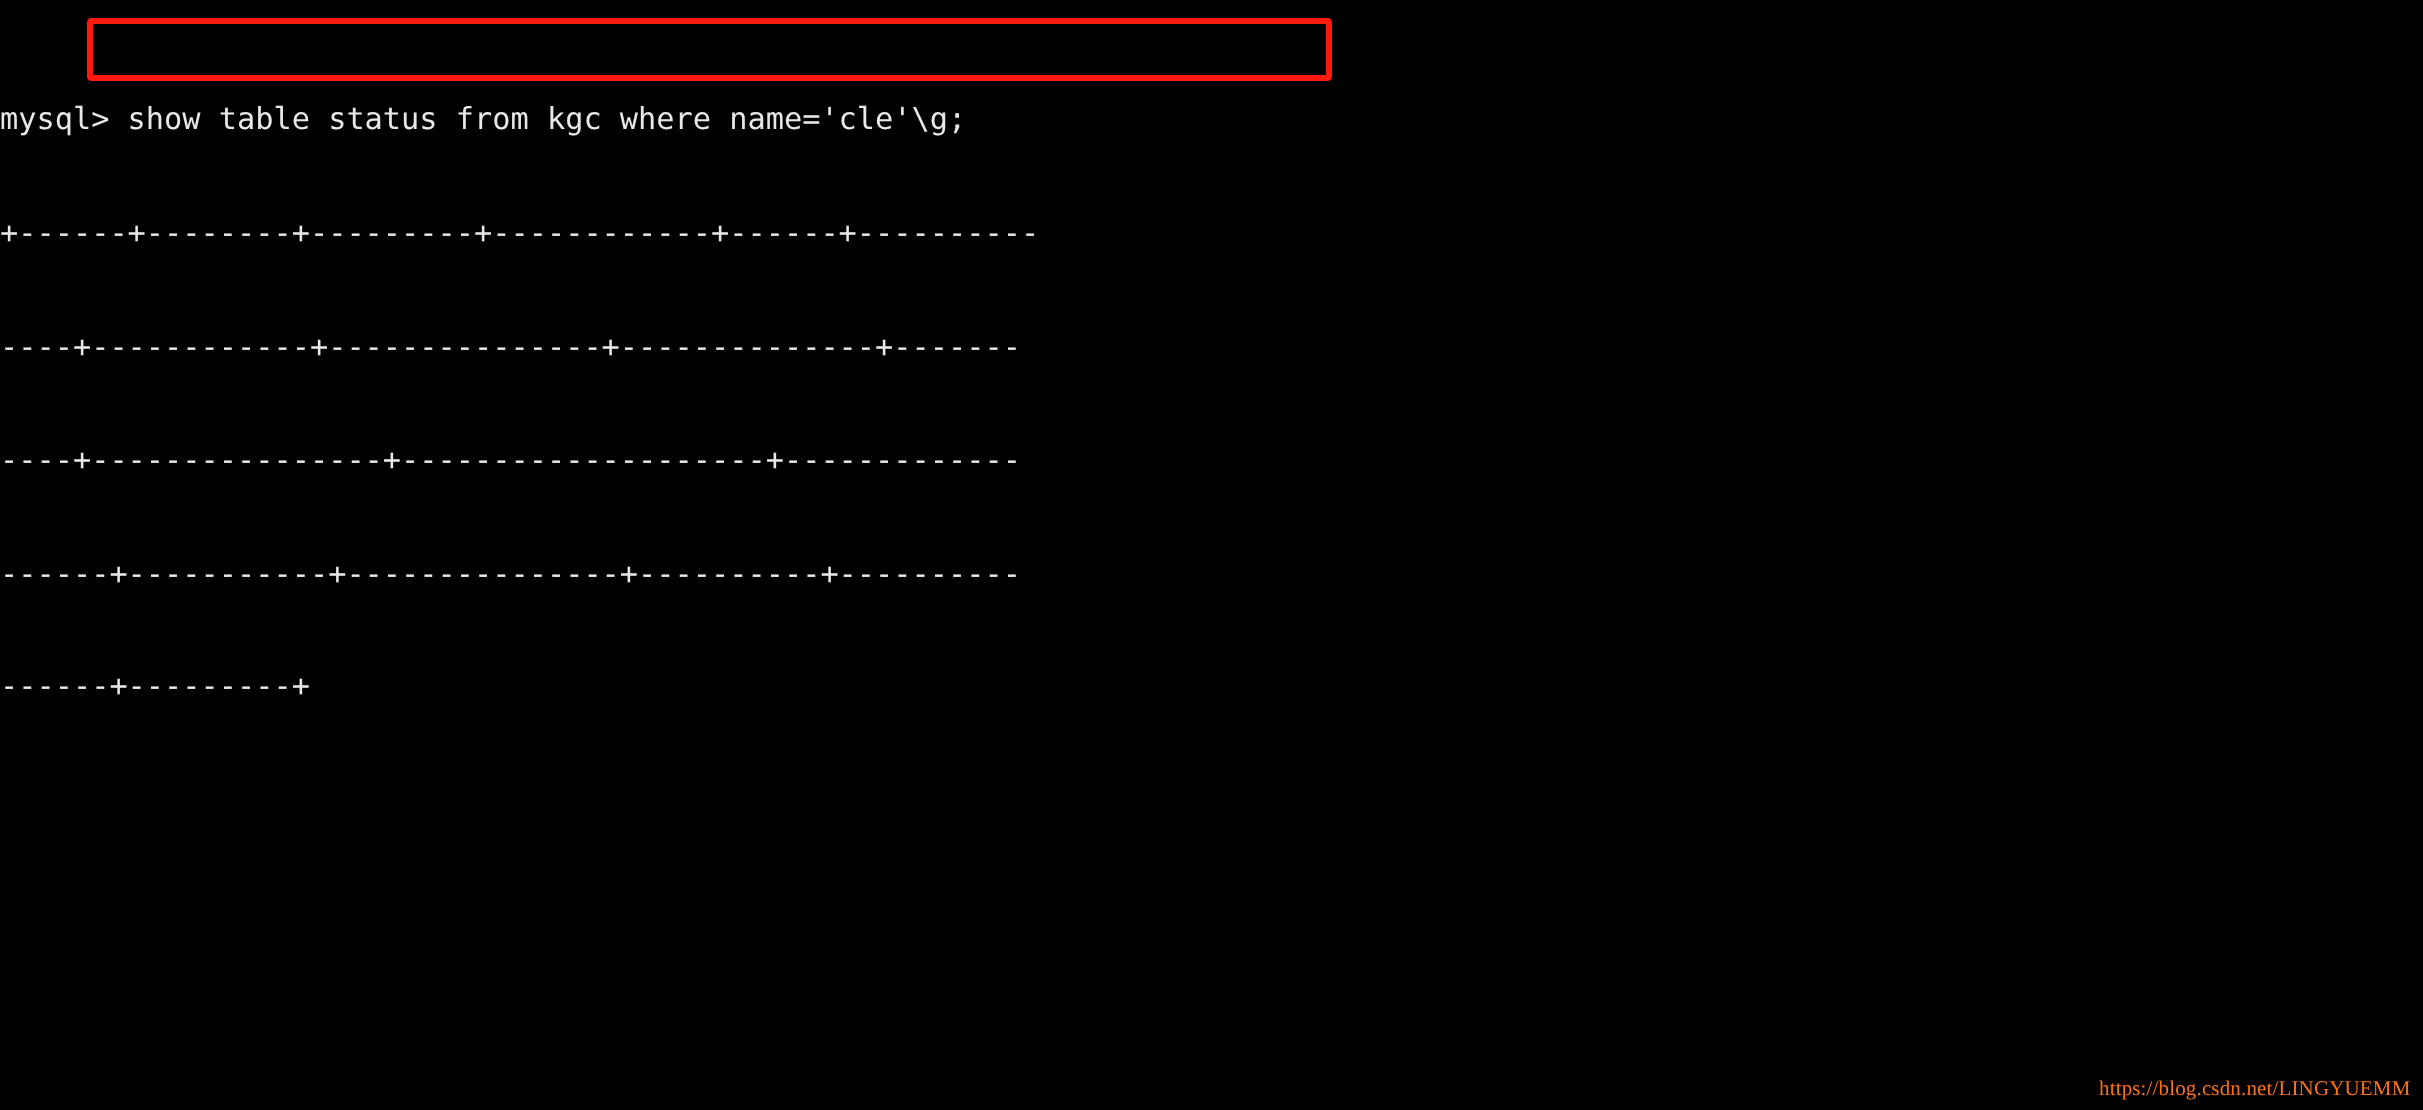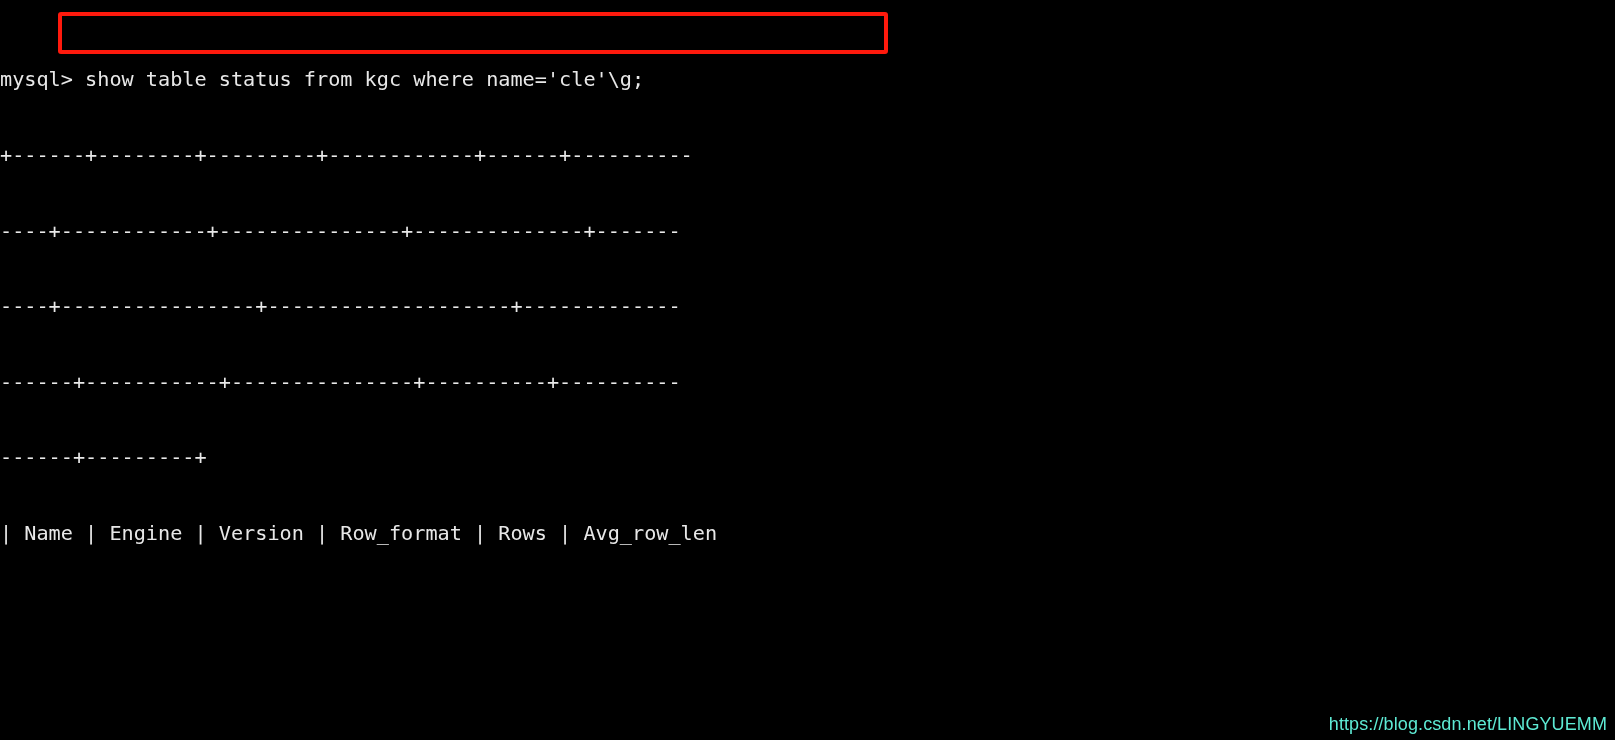--- a/index.html
+++ b/index.html
@@ -47,40 +47,39 @@
     height: 42px;
     border: 4px solid #ff1a0d;
     border-radius: 3px;
     box-sizing: border-box;
     pointer-events: none;
   }
   #watermark {
     position: absolute;
     right: 8px;
     bottom: 5px;
-    color: #5eead4;
-    font-size: 18px;
-    font-family: Liberation Sans, sans-serif;
+    color: #f97316;
+    font-size: 14px;
+    font-family: Liberation Serif, serif;
     letter-spacing: 0.1px;
     white-space: pre;
   }
 </style>
 </head>
 <body>
 
 <div id="terminal">
 
   <div id="console">
     <span class="tline">mysql&gt; show table status from kgc where name='cle'\g;</span>
     <span class="tline">+------+--------+---------+------------+------+----------</span>
     <span class="tline">----+------------+---------------+--------------+-------</span>
     <span class="tline">----+----------------+--------------------+-------------</span>
     <span class="tline">------+-----------+---------------+----------+----------</span>
     <span class="tline">------+---------+</span>
-    <span class="tline">| Name | Engine | Version | Row_format | Rows | Avg_row_len</span>
     
     
     
     
     
     
     
     
     
     

